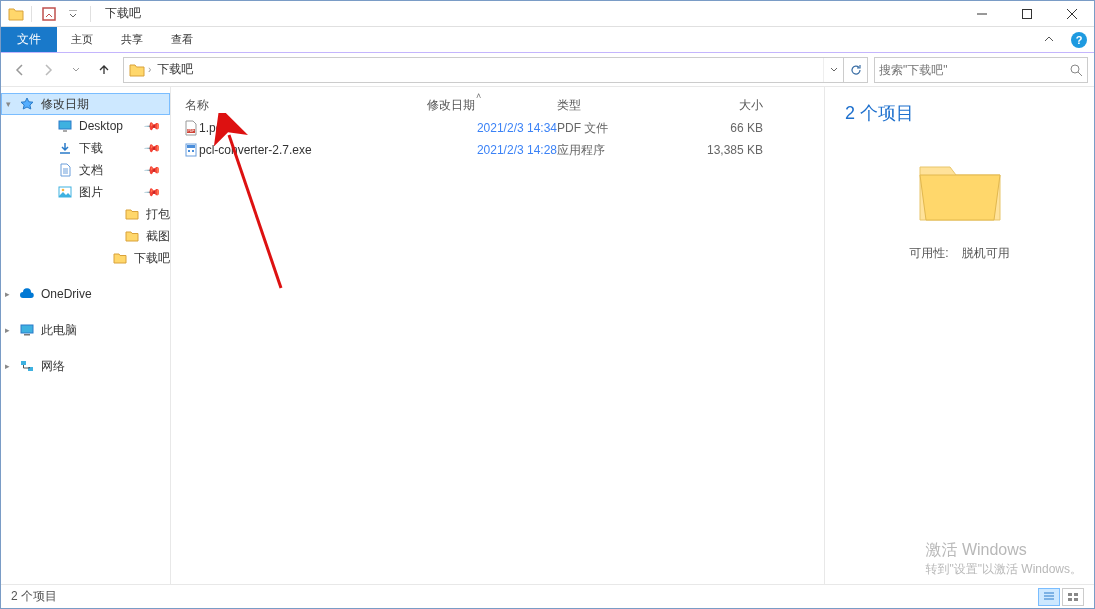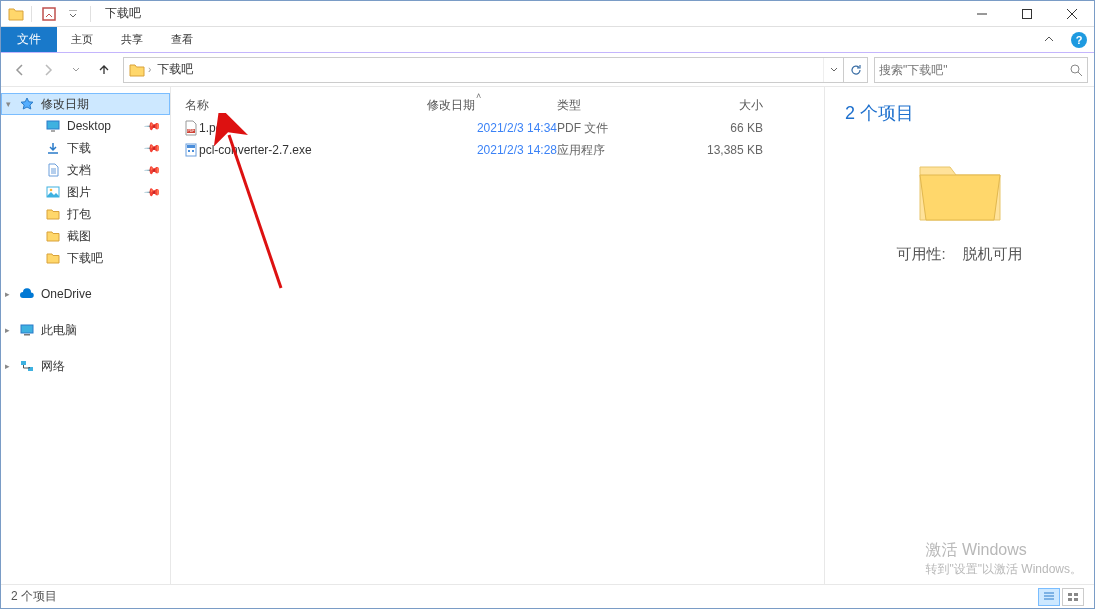--- a/index.html
+++ b/index.html
@@ -41,21 +41,21 @@
 
 .body-area { display: flex; height: calc(100% - 26px - 26px - 34px - 24px); }
 
 
 .sidebar { width: 170px; border-right: 1px solid #e8e8e8; padding-top: 6px; overflow: hidden; }
 .sb-item { display: flex; align-items: center; height: 22px; padding-left: 18px; gap: 6px; font-size: 12px; position: relative; }
 .sb-item.sel { background: #cde8ff; border: 1px solid #7abdff; padding-left: 17px; }
 .sb-item .exp { position: absolute; left: 4px; color: #888; font-size: 9px; }
 .sb-item .ic { width: 16px; height: 16px; display: flex; align-items: center; justify-content: center; }
 .sb-item .pin { margin-left: auto; margin-right: 10px; color: #888; font-size: 11px; transform: rotate(45deg); }
-.sb-child { padding-left: 44px; }
+.sb-child { padding-left: 56px; justify-content: flex-end; }
 .sb-grp { margin-bottom: 14px; }
 
 
 .filepane { flex: 1; display: flex; }
 .filelist { flex: 1; padding: 6px 0; position: relative; }
 .cols { display: flex; height: 24px; align-items: center; color: #555; font-size: 12px; position: relative; }
 .col-name { width: 256px; padding-left: 14px; }
 .col-date { width: 130px; }
 .col-type { width: 108px; }
 .col-size { width: 114px; text-align: right; padding-right: 16px; }
@@ -64,21 +64,21 @@
 .row .rn { width: 256px; padding-left: 12px; display: flex; align-items: center; gap: 0; }
 .row .rd { width: 130px; color: #3b82f6; text-align: right; }
 .row .rt { width: 108px; color: #666; }
 .row .rs { width: 114px; text-align: right; padding-right: 16px; color: #666; }
 .file-ic { width: 16px; height: 16px; display: flex; align-items: center; justify-content: center; }
 
 
 .preview { width: 270px; border-left: 1px solid #e8e8e8; padding: 14px 20px; text-align: center; }
 .pv-title { font-size: 18px; color: #1e70cd; margin-bottom: 30px; text-align: left; }
 .pv-folder { width: 90px; height: 70px; margin: 20px auto; }
-.pv-avail { font-size: 15px; color: #555; margin-top: 8px; }
+.pv-avail { font-size: 12px; color: #555; margin-top: 8px; }
 
 
 .statusbar { height: 24px; border-top: 1px solid #e8e8e8; display: flex; align-items: center; padding: 0 10px; font-size: 12px; color: #555; }
 .statusbar .views { margin-left: auto; display: flex; gap: 2px; }
 .statusbar .vbtn { width: 22px; height: 18px; border: 1px solid #ccc; display: flex; align-items: center; justify-content: center; font-size: 10px; }
 .statusbar .vbtn.act { background: #cde8ff; border-color: #7abdff; }
 
 
 .arrow-svg { position: absolute; left: 180px; top: 112px; pointer-events: none; }
 

